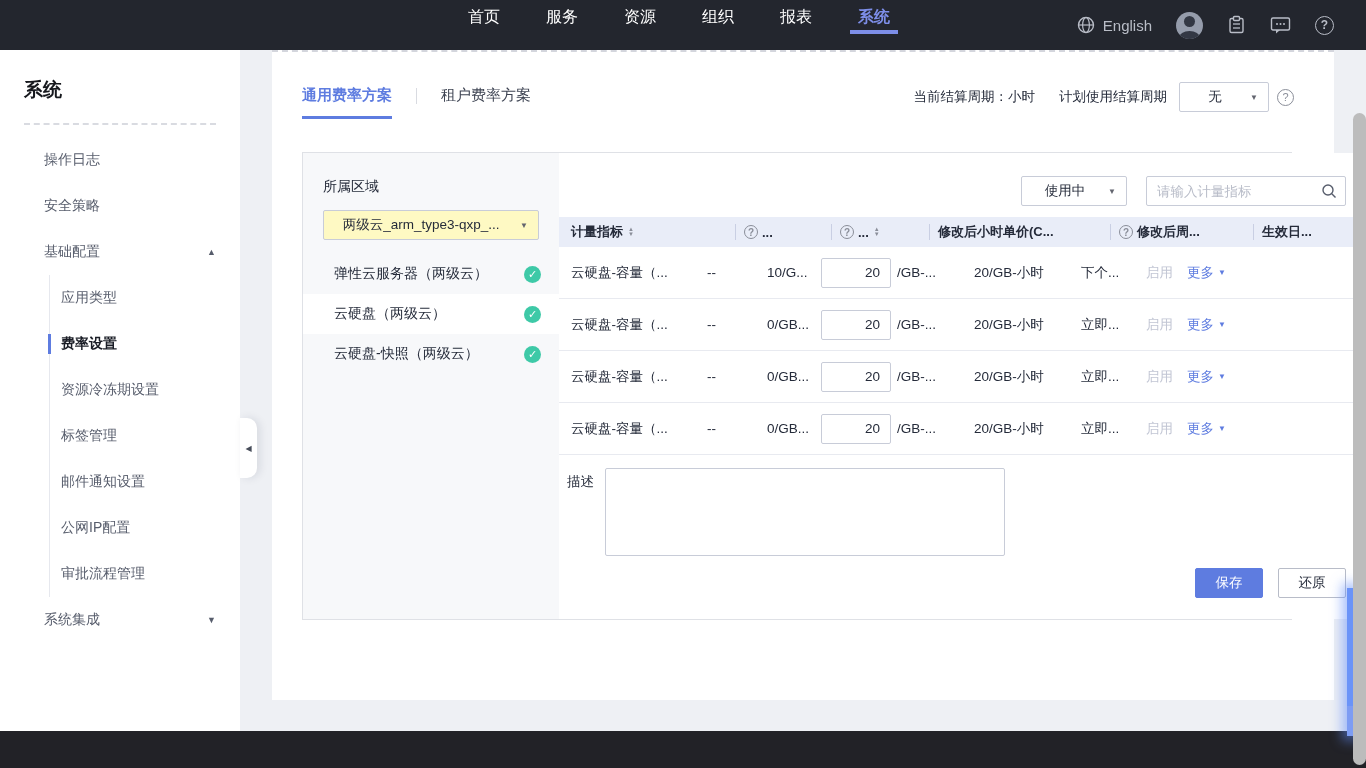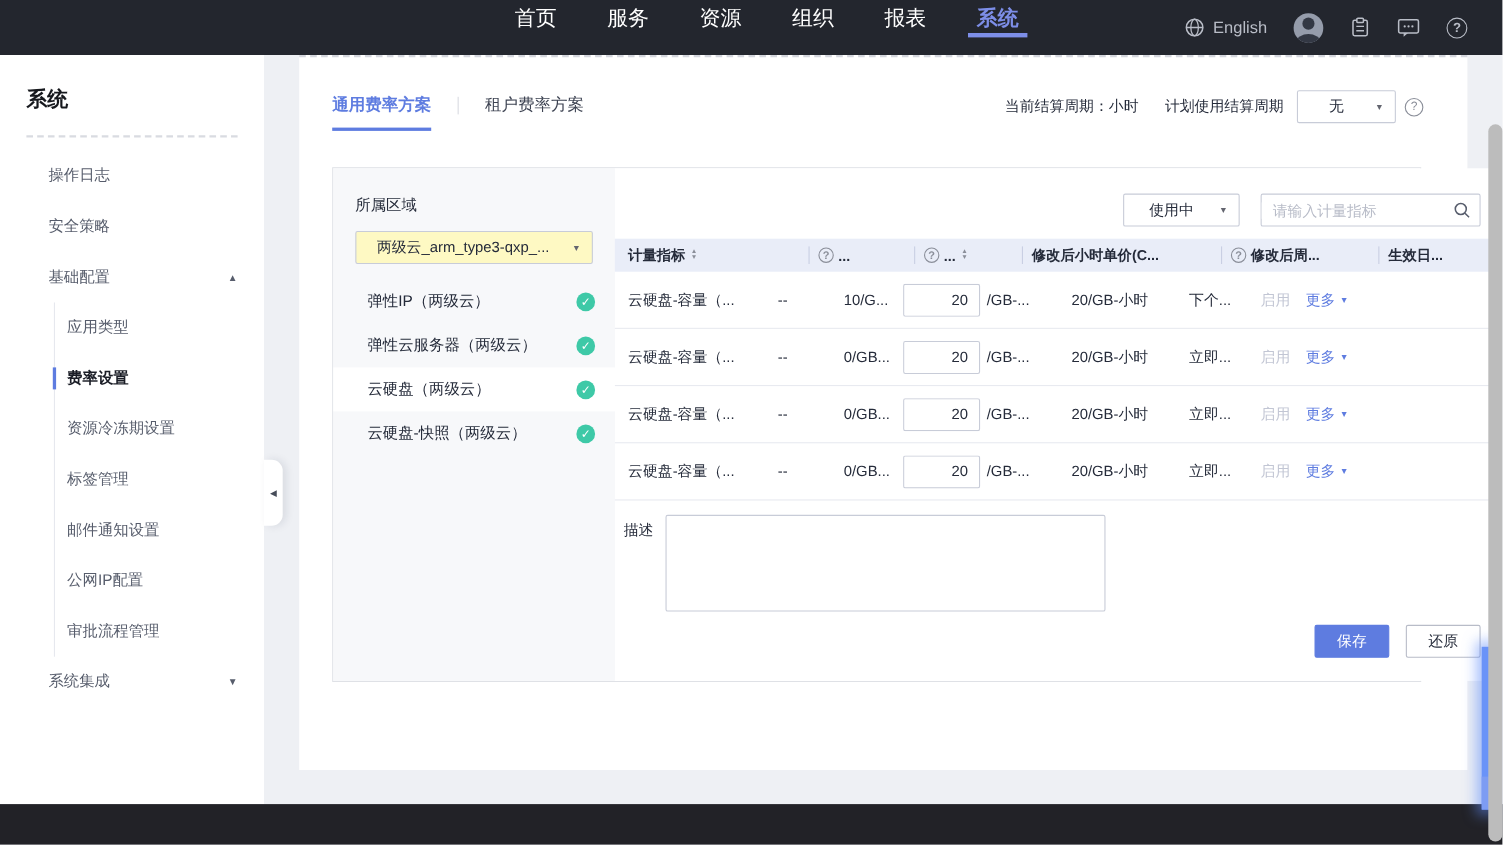--- a/index.html
+++ b/index.html
@@ -2,21 +2,21 @@
 <html><head>
 <meta charset="utf-8">
 <style>
   * { margin:0; padding:0; box-sizing:border-box; }
   html,body { width:1366px; height:768px; overflow:hidden; }
   body { font-family:"Liberation Sans", sans-serif; background:#eef0f4; position:relative; color:#252b3a; }
 
   
   .topnav { position:absolute; top:0; left:0; width:1366px; height:50px; background:#23262e; z-index:30; }
   .nav-menu { position:absolute; left:462px; top:0; height:50px; display:flex; gap:34px; }
-  .nav-item { color:#fff; font-size:19px; height:34px; display:flex; align-items:center; padding:0 6px; position:relative; cursor:pointer; }
+  .nav-item { color:#fff; font-size:16px; height:34px; display:flex; align-items:center; padding:0 6px; position:relative; cursor:pointer; }
   .nav-item.active { color:#7d8ee8; font-weight:bold; }
   .nav-item.active::after { content:""; position:absolute; left:-2px; right:-2px; bottom:0; height:4px; background:#7d8ee8; }
   .nav-right { position:absolute; right:32px; top:0; height:50px; display:flex; align-items:center; gap:24px; color:#b9bdc7; }
   .lang-group { display:flex; align-items:center; gap:8px; font-size:15px; cursor:pointer; }
   .globe-svg, .board-svg, .chat-svg { display:block; }
   .avatar { width:27px; height:27px; border-radius:50%; background:#959cab; position:relative; overflow:hidden; cursor:pointer; }
   .avatar::before { content:""; position:absolute; top:4px; left:8px; width:11px; height:11px; border-radius:50%; background:#333844; }
   .avatar::after { content:""; position:absolute; bottom:-5px; left:3px; width:21px; height:13px; border-radius:50% 50% 0 0; background:#333844; }
   .q-circle { width:19px; height:19px; border:1.5px solid #b9bdc7; border-radius:50%; display:flex; align-items:center; justify-content:center; font-size:12px; font-weight:bold; color:#b9bdc7; cursor:pointer; }
 
@@ -212,24 +212,20 @@
   <section class="panel">
 
     <div class="region">
       <div class="region-title">所属区域</div>
       <div class="region-select">
         <span class="val">两级云_arm_type3-qxp_...</span>
         <span class="caret">▼</span>
       </div>
       <div class="region-list">
         <div class="region-item">
-          <span>弹性IP（两级云）</span>
-          <span class="check-icon"></span>
-        </div>
-        <div class="region-item">
           <span>弹性云服务器（两级云）</span>
           <span class="check-icon"></span>
         </div>
         <div class="region-item selected">
           <span>云硬盘（两级云）</span>
           <span class="check-icon"></span>
         </div>
         <div class="region-item">
           <span>云硬盘-快照（两级云）</span>
           <span class="check-icon"></span>

